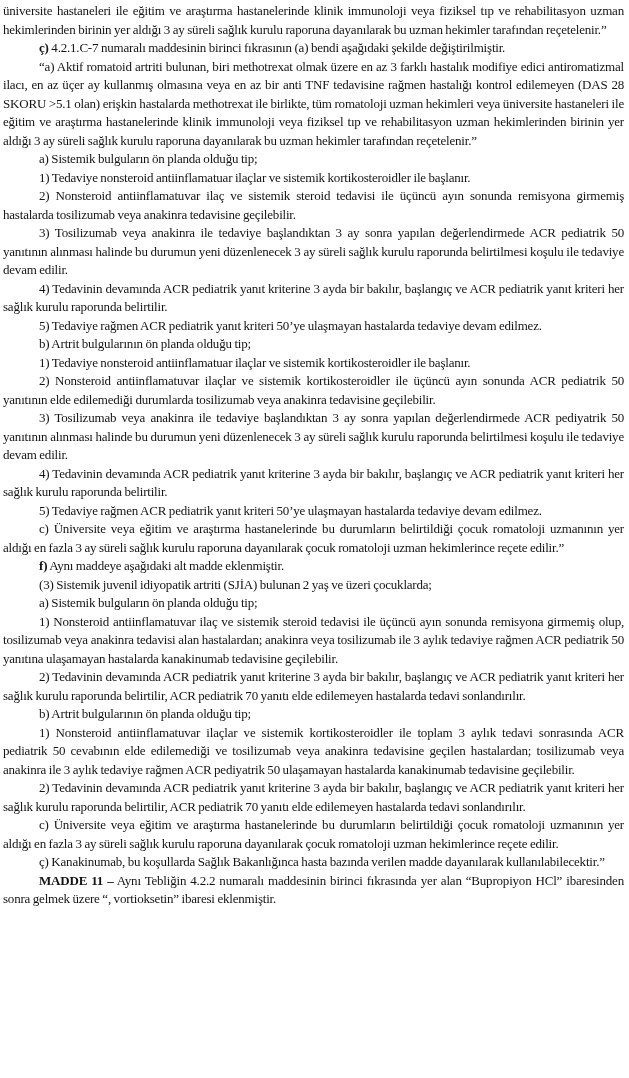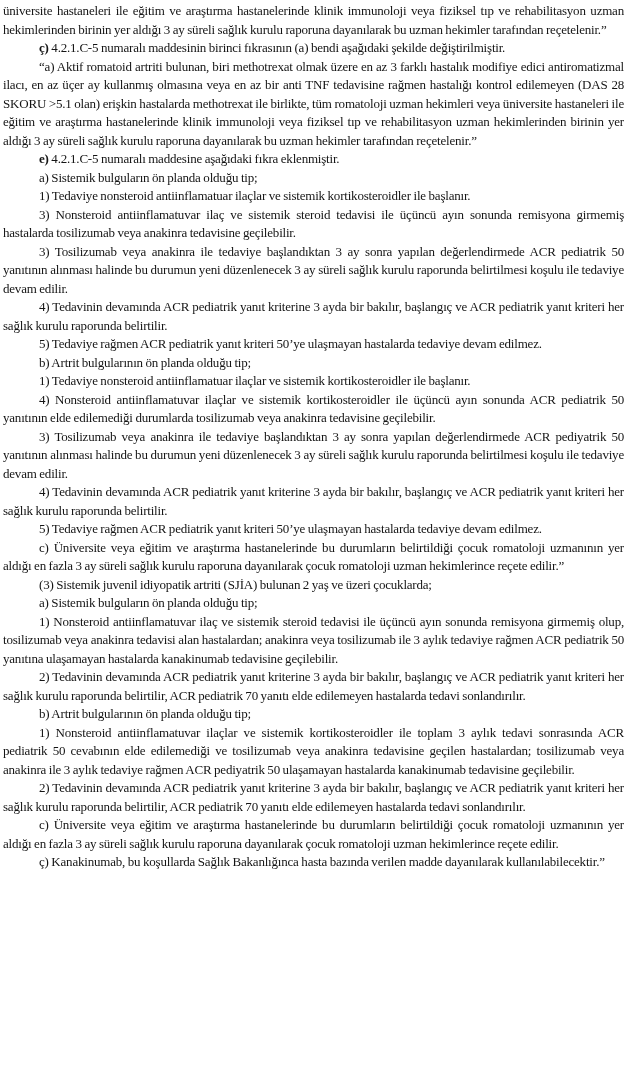--- a/index.html
+++ b/index.html
@@ -22,38 +22,39 @@
   }
   .para { margin: 0; text-indent: 36px; }
   .para.no-indent { text-indent: 0; }
   .para b { font-weight: bold; }
 </style>
 </head>
 <body>
 
 <div class="page">
   <p class="para no-indent"><b></b><span>üniversite hastaneleri ile eğitim ve araştırma hastanelerinde klinik immunoloji veya fiziksel tıp ve rehabilitasyon uzman hekimlerinden birinin yer aldığı 3 ay süreli sağlık kurulu raporuna dayanılarak bu uzman hekimler tarafından reçetelenir.”</span></p>
-  <p class="para"><b>ç)</b><span> 4.2.1.C-5 numaralı maddesinin birinci fıkrasının (a) bendi aşağıdaki şekilde değiştirilmiştir.</span></p>
+  <p class="para"><b>ç)</b><span> 4.2.1.C-7 numaralı maddesinin birinci fıkrasının (a) bendi aşağıdaki şekilde değiştirilmiştir.</span></p>
   <p class="para"><b></b><span>“a) Aktif romatoid artriti bulunan, biri methotrexat olmak üzere en az 3 farklı hastalık modifiye edici antiromatizmal ilacı, en az üçer ay kullanmış olmasına veya en az bir anti TNF tedavisine rağmen hastalığı kontrol edilemeyen (DAS 28 SKORU &gt;5.1 olan) erişkin hastalarda methotrexat ile birlikte, tüm romatoloji uzman hekimleri veya üniversite hastaneleri ile eğitim ve araştırma hastanelerinde klinik immunoloji veya fiziksel tıp ve rehabilitasyon uzman hekimlerinden birinin yer aldığı 3 ay süreli sağlık kurulu raporuna dayanılarak bu uzman hekimler tarafından reçetelenir.”</span></p>
-  <p class="para"><b>e)</b><span> 4.2.1.C-5 numaralı maddesine aşağıdaki fıkra eklenmiştir.</span></p>
   <p class="para"><b></b><span>a) Sistemik bulguların ön planda olduğu tip;</span></p>
   <p class="para"><b></b><span>1) Tedaviye nonsteroid antiinflamatuar ilaçlar ve sistemik kortikosteroidler  ile başlanır.</span></p>
-  <p class="para"><b></b><span>3) Nonsteroid antiinflamatuvar ilaç ve sistemik steroid tedavisi ile üçüncü ayın sonunda remisyona girmemiş hastalarda tosilizumab veya anakinra tedavisine geçilebilir.</span></p>
+  <p class="para"><b></b><span>2) Nonsteroid antiinflamatuvar ilaç ve sistemik steroid tedavisi ile üçüncü ayın sonunda remisyona girmemiş hastalarda tosilizumab veya anakinra tedavisine geçilebilir.</span></p>
   <p class="para"><b></b><span>3) Tosilizumab veya anakinra ile tedaviye  başlandıktan 3 ay sonra yapılan değerlendirmede ACR pediatrik 50 yanıtının alınması halinde bu durumun yeni düzenlenecek 3 ay süreli sağlık kurulu raporunda belirtilmesi koşulu ile tedaviye devam edilir.</span></p>
   <p class="para"><b></b><span>4) Tedavinin devamında ACR pediatrik yanıt kriterine 3 ayda bir bakılır, başlangıç ve ACR pediatrik yanıt kriteri her sağlık kurulu raporunda belirtilir.</span></p>
   <p class="para"><b></b><span>5) Tedaviye rağmen ACR pediatrik yanıt kriteri 50’ye ulaşmayan hastalarda tedaviye devam edilmez.</span></p>
   <p class="para"><b></b><span>b) Artrit bulgularının ön planda olduğu tip;</span></p>
   <p class="para"><b></b><span>1) Tedaviye nonsteroid antiinflamatuar ilaçlar ve sistemik kortikosteroidler  ile başlanır.</span></p>
-  <p class="para"><b></b><span>4) Nonsteroid antiinflamatuvar ilaçlar  ve sistemik kortikosteroidler  ile  üçüncü ayın sonunda ACR pediatrik 50 yanıtının elde edilemediği durumlarda tosilizumab veya anakinra tedavisine geçilebilir.</span></p>
+  <p class="para"><b></b><span>2) Nonsteroid antiinflamatuvar ilaçlar  ve sistemik kortikosteroidler  ile  üçüncü ayın sonunda ACR pediatrik 50 yanıtının elde edilemediği durumlarda tosilizumab veya anakinra tedavisine geçilebilir.</span></p>
   <p class="para"><b></b><span>3) Tosilizumab veya anakinra ile tedaviye  başlandıktan 3 ay sonra yapılan değerlendirmede ACR pediyatrik 50 yanıtının alınması halinde bu durumun yeni düzenlenecek 3 ay süreli sağlık kurulu raporunda belirtilmesi koşulu ile tedaviye devam edilir.</span></p>
   <p class="para"><b></b><span>4) Tedavinin devamında ACR pediatrik yanıt kriterine 3 ayda bir bakılır, başlangıç ve ACR pediatrik yanıt kriteri her sağlık kurulu raporunda belirtilir.</span></p>
   <p class="para"><b></b><span>5) Tedaviye rağmen ACR pediatrik yanıt kriteri 50’ye ulaşmayan hastalarda tedaviye devam edilmez.</span></p>
   <p class="para"><b></b><span>c) Üniversite veya eğitim ve araştırma hastanelerinde bu durumların belirtildiği çocuk romatoloji uzmanının yer aldığı en fazla 3 ay süreli sağlık kurulu raporuna dayanılarak çocuk romatoloji uzman hekimlerince reçete edilir.”</span></p>
+  <p class="para"><b>f)</b><span> Aynı maddeye aşağıdaki alt madde eklenmiştir.</span></p>
   <p class="para"><b></b><span>(3) Sistemik juvenil idiyopatik artriti (SJİA) bulunan 2 yaş ve üzeri çocuklarda;</span></p>
   <p class="para"><b></b><span>a) Sistemik bulguların ön planda olduğu tip;</span></p>
   <p class="para"><b></b><span>1) Nonsteroid antiinflamatuvar ilaç ve sistemik steroid tedavisi ile üçüncü ayın sonunda remisyona girmemiş olup, tosilizumab veya anakinra tedavisi alan hastalardan; anakinra veya tosilizumab ile 3 aylık tedaviye rağmen ACR pediatrik 50 yanıtına ulaşamayan hastalarda kanakinumab tedavisine geçilebilir.</span></p>
   <p class="para"><b></b><span>2) Tedavinin devamında ACR pediatrik yanıt kriterine 3 ayda bir bakılır, başlangıç ve ACR pediatrik yanıt kriteri her sağlık kurulu raporunda belirtilir, ACR pediatrik 70 yanıtı elde edilemeyen hastalarda tedavi sonlandırılır.</span></p>
   <p class="para"><b></b><span>b) Artrit bulgularının ön planda olduğu tip;</span></p>
   <p class="para"><b></b><span>1) Nonsteroid antiinflamatuvar ilaçlar  ve sistemik kortikosteroidler  ile toplam 3 aylık tedavi sonrasında ACR pediatrik 50 cevabının elde edilemediği ve  tosilizumab veya anakinra tedavisine geçilen hastalardan; tosilizumab veya anakinra ile 3 aylık tedaviye rağmen ACR pediyatrik 50 ulaşamayan hastalarda kanakinumab tedavisine geçilebilir.</span></p>
   <p class="para"><b></b><span>2) Tedavinin devamında ACR pediatrik yanıt kriterine 3 ayda bir bakılır, başlangıç ve ACR pediatrik yanıt kriteri her sağlık kurulu raporunda belirtilir, ACR pediatrik 70 yanıtı elde edilemeyen hastalarda tedavi sonlandırılır.</span></p>
   <p class="para"><b></b><span>c) Üniversite veya eğitim ve araştırma hastanelerinde bu durumların belirtildiği çocuk romatoloji uzmanının yer aldığı en fazla 3 ay süreli sağlık kurulu raporuna dayanılarak çocuk romatoloji uzman hekimlerince reçete edilir.</span></p>
   <p class="para"><b></b><span>ç) Kanakinumab, bu koşullarda Sağlık Bakanlığınca hasta bazında verilen madde dayanılarak kullanılabilecektir.”</span></p>
+  <p class="para"><b>MADDE 11 –</b><span> Aynı Tebliğin 4.2.2 numaralı maddesinin birinci fıkrasında yer alan “Bupropiyon HCl”  ibaresinden sonra gelmek üzere “, vortioksetin”  ibaresi eklenmiştir.</span></p>
 </div>
 
 </body></html>

